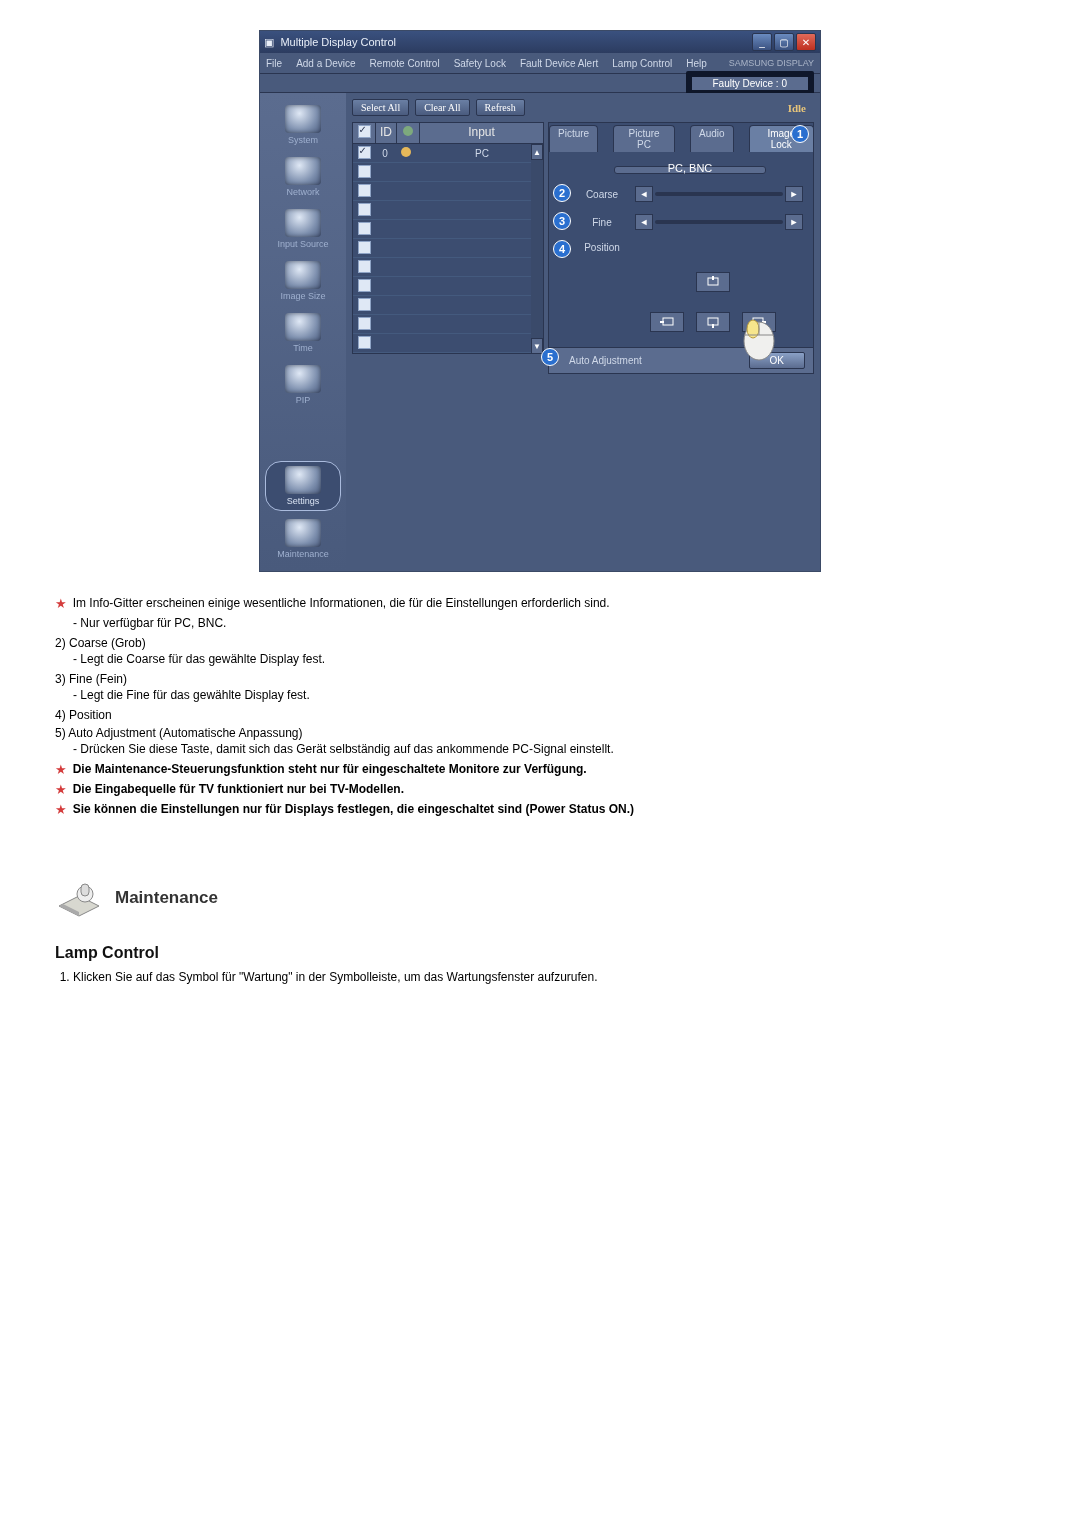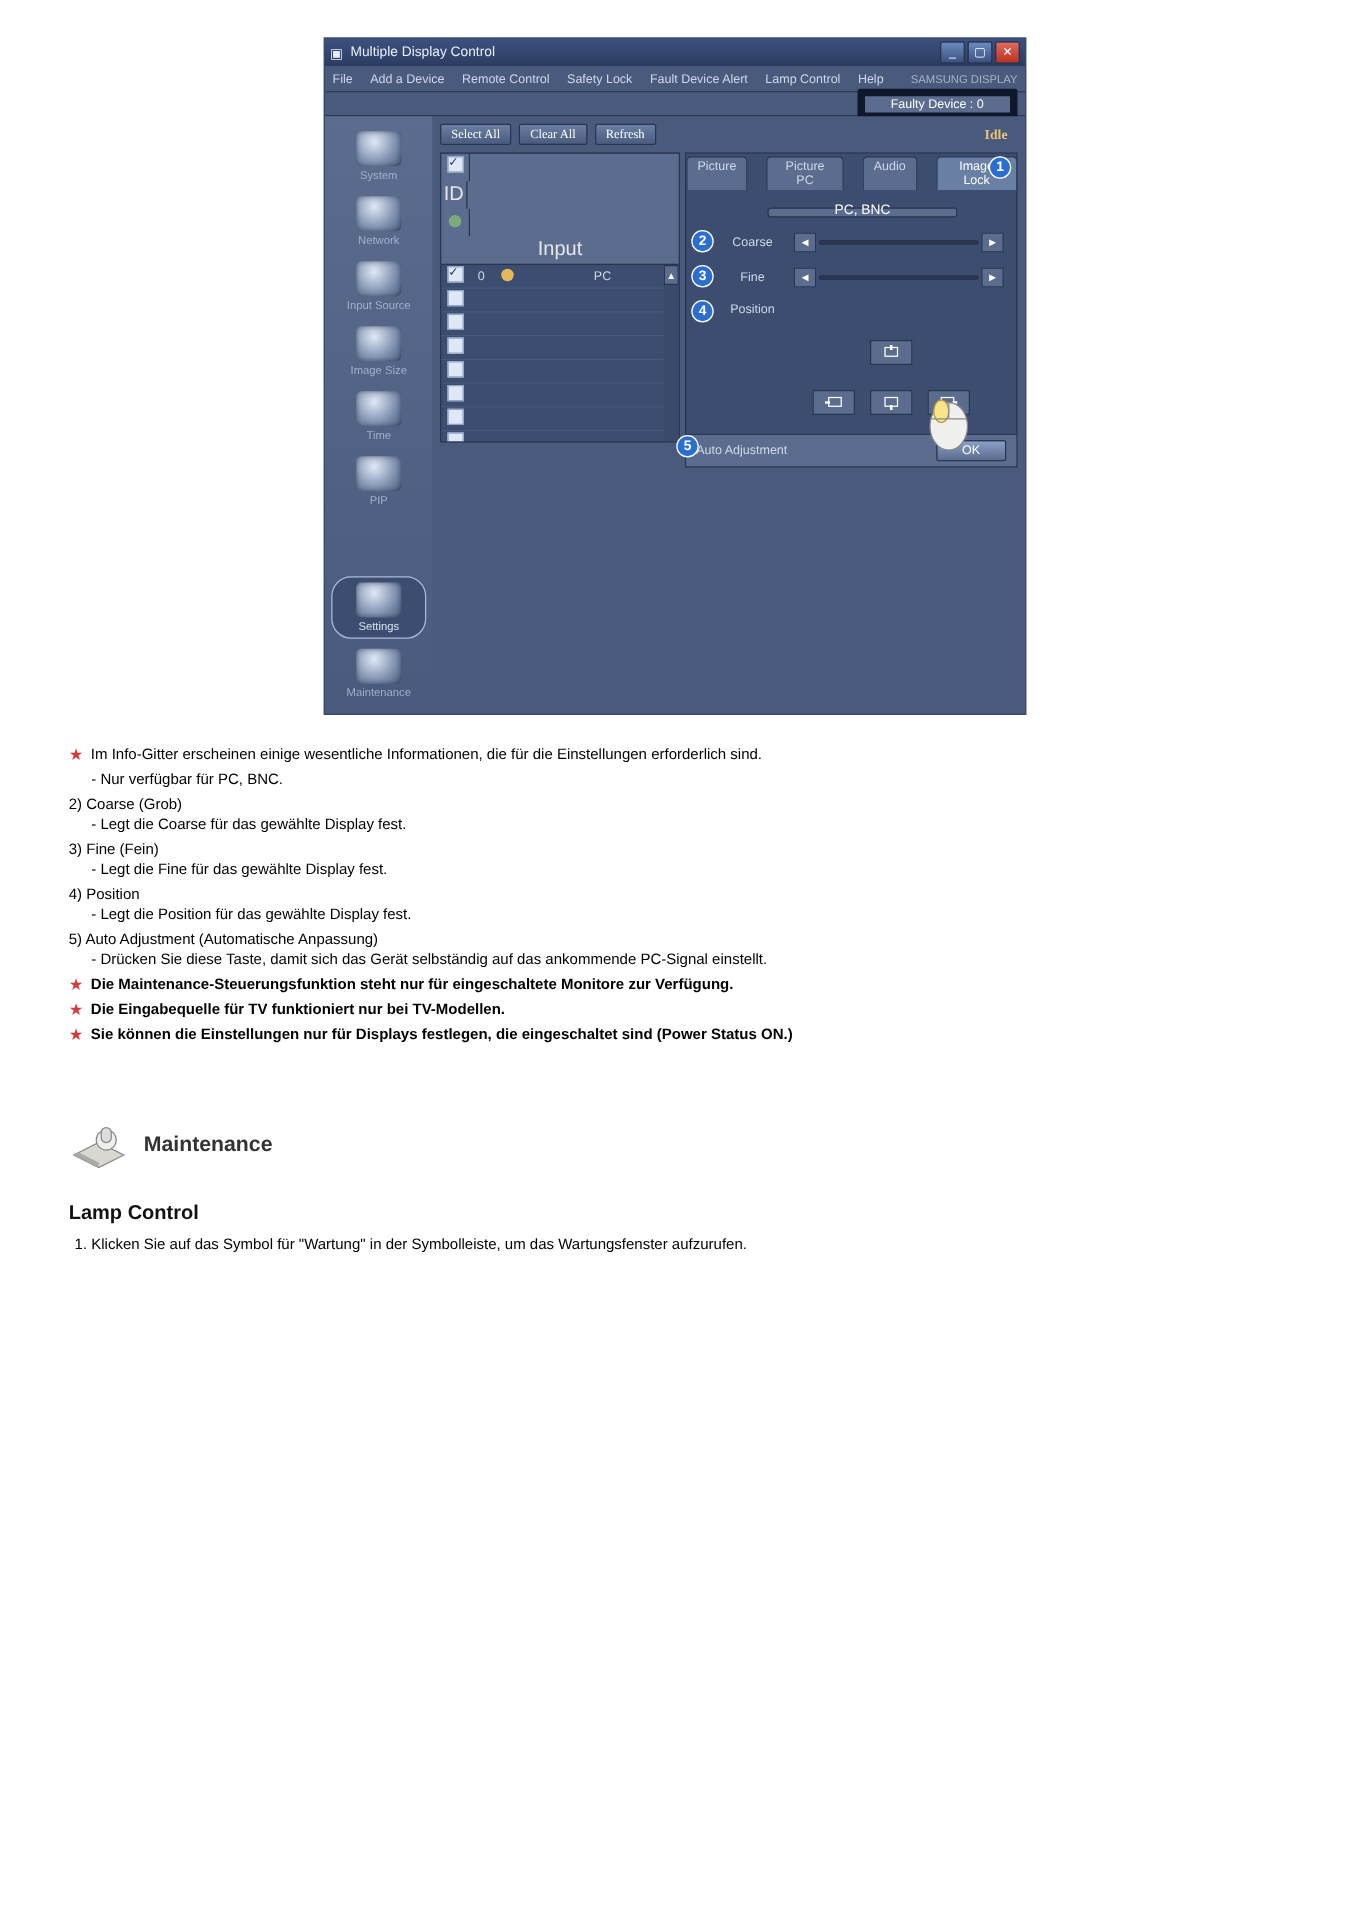--- a/index.html
+++ b/index.html
@@ -93,21 +93,21 @@
     padding:2px 8px;border-radius:2px;font-size:10px;
   }
   .idle{
     margin-left:auto;color:#e6c47a;font-weight:bold;font-size:11px;padding-right:8px;
   }
   .split{display:flex;gap:4px;}
   .list{
     width:190px;height:230px;background:#3c4d70;border:1px solid #2a3550;overflow:hidden;
   }
   .list-head{
-    display:flex;background:#5b6c8f;border-bottom:1px solid #2a3550;font-size:16px;flex-direction:column;
+    display:flex;background:#5b6c8f;border-bottom:1px solid #2a3550;font-size:12px;
   }
   .lh1{width:22px;text-align:center;border-right:1px solid #2a3550;padding:2px 0;}
   .lh2{width:20px;text-align:center;border-right:1px solid #2a3550;padding:2px 0;}
   .lh3{width:22px;text-align:center;border-right:1px solid #2a3550;padding:2px 0;}
   .lh4{flex:1;padding:2px 4px;}
   .list-body{height:210px;overflow:hidden;position:relative;}
   .row{display:flex;border-bottom:1px solid #445a7e;height:18px;align-items:center;font-size:10px;color:#cfd8e8;}
   .row .c1{width:22px;text-align:center;}
   .row .c2{width:20px;text-align:center;}
   .row .c3{width:22px;text-align:center;}
@@ -379,21 +379,21 @@
                           <rect x="1" y="2" width="10" height="7" fill="none" stroke="#fff"></rect>
                           <rect x="10" y="5" width="4" height="2" fill="#fff"></rect>
                         </svg>
                       </div>
                     </div>
                 </div>
               </div>
 
               <div class="auto-row" style="position:relative;">
                 <div class="callout" style="left:-8px;top:0;">5</div>
-                <span style="margin-left:0;">Auto Adjustment</span>
+                <span style="margin-left:12px;">Auto Adjustment</span>
                 <div class="okbtn">OK</div>
               </div>
 
               <svg class="mouse" viewBox="0 0 48 48">
                 <ellipse cx="24" cy="26" rx="15" ry="19" fill="#f0f0ee" stroke="#888"></ellipse>
                 <ellipse cx="18" cy="14" rx="6" ry="9" fill="#f7e68c" stroke="#b89a3a"></ellipse>
                 <line x1="24" y1="7" x2="24" y2="20" stroke="#888"></line>
                 <line x1="10" y1="20" x2="38" y2="20" stroke="#888"></line>
               </svg>
             </div>
@@ -409,21 +409,20 @@
       <span>Im Info-Gitter erscheinen einige wesentliche Informationen, die für die Einstellungen erforderlich sind.</span>
     </div>
 
     <div id="note-items">
         <div class="sub">- Nur verfügbar für PC, BNC.</div>
         <div class="num-item">2)  Coarse (Grob)</div>
         <div class="sub">- Legt die Coarse für das gewählte Display fest.</div>
         <div class="num-item">3)  Fine (Fein)</div>
         <div class="sub">- Legt die Fine für das gewählte Display fest.</div>
         <div class="num-item">4)  Position</div>
-        <div class="sub">- Legt die Position für das gewählte Display fest.</div>
         <div class="num-item">5)  Auto Adjustment (Automatische Anpassung)</div>
         <div class="sub">- Drücken Sie diese Taste, damit sich das Gerät selbständig auf das ankommende PC-Signal einstellt.</div>
       </div>
 
     <div id="note-warnings">
         <div class="star-line">
           <span class="star">★</span>
           <span class="bold">Die Maintenance-Steuerungsfunktion steht nur für eingeschaltete Monitore zur Verfügung.</span>
         </div>
         <div class="star-line">

